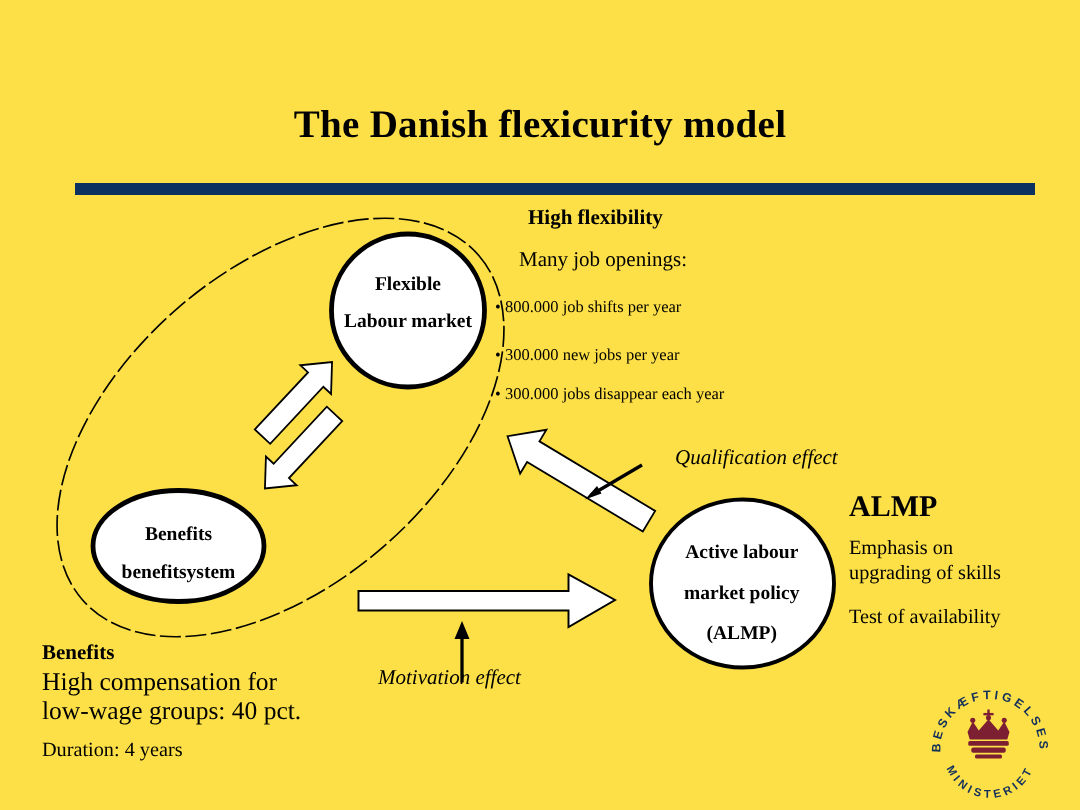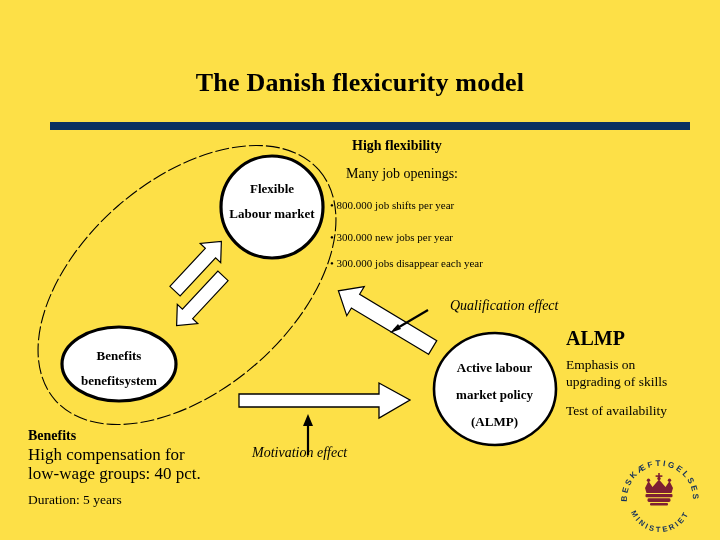--- a/index.html
+++ b/index.html
@@ -200,21 +200,21 @@
     <div>Emphasis on</div>
     <div>upgrading of skills</div>
   </div>
   <div id="almp-l2" class="txt">Test of availability</div>
 
   <div id="benefits-hdr" class="txt">Benefits</div>
   <div id="benefits-body" class="txt">
     <div>High compensation for</div>
     <div>low-wage groups: 40 pct.</div>
   </div>
-  <div id="duration" class="txt">Duration: 5 years</div>
+  <div id="duration" class="txt">Duration: 4 years</div>
 
   <svg id="logo" viewBox="0 0 84 78">
     <defs>
       <path id="arcTop" d="M 9 42 A 33 33 0 0 1 75 42"></path>
       <path id="arcBot" d="M 11 44 A 31 31 0 0 0 73 44"></path>
     </defs>
     <text font-family="'Liberation Sans', sans-serif" font-size="8.2" font-weight="bold" letter-spacing="2.3" fill="#13305c">
       <textPath href="#arcTop" startOffset="50%" text-anchor="middle">BESKÆFTIGELSES</textPath>
     </text>
     <text font-family="'Liberation Sans', sans-serif" font-size="7.6" font-weight="bold" letter-spacing="2.4" fill="#13305c">

